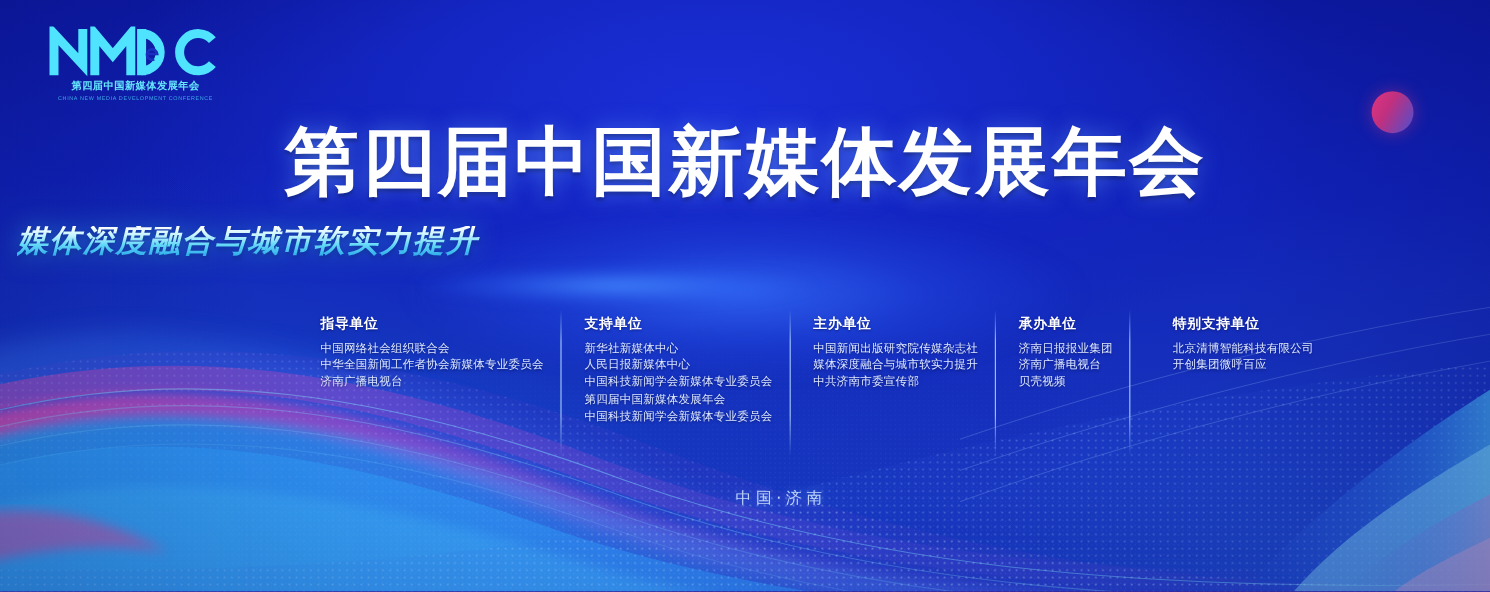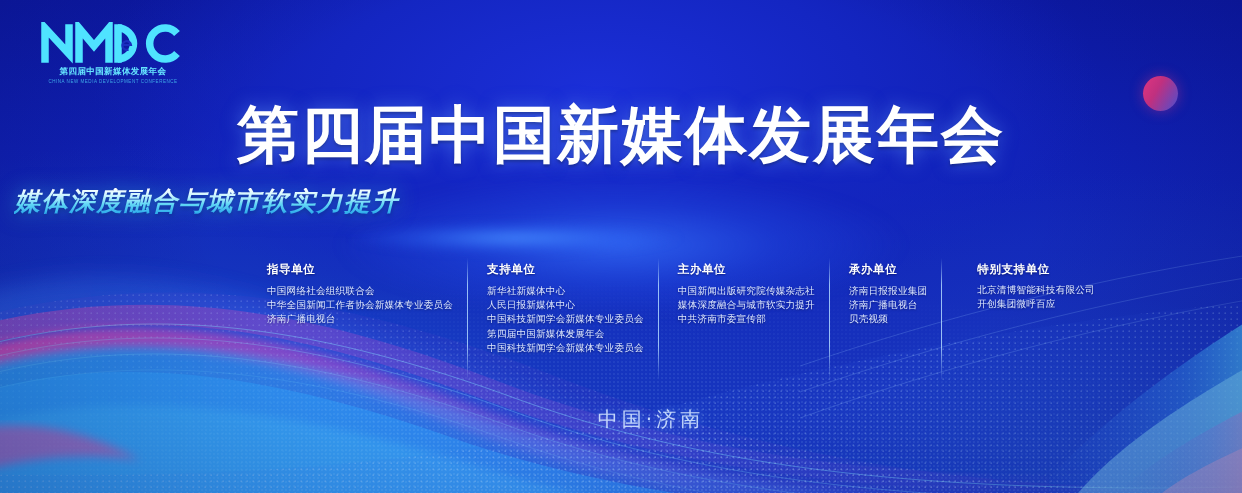--- a/index.html
+++ b/index.html
@@ -110,21 +110,21 @@
     text-shadow:0 1px 2px rgba(0,10,70,.5);
   }
   .divider{
     position:absolute;top:-4px;width:1px;height:122px;
     background:linear-gradient(180deg,rgba(150,200,255,0) 0%,rgba(175,215,255,.85) 22%,rgba(175,215,255,.85) 72%,rgba(150,200,255,0) 100%);
   }
 
   .place{
     position:absolute;left:16px;right:0;top:406px;text-align:center;
     font-family:"DejaVu Sans","Liberation Sans",sans-serif;
-    font-size:20px;letter-spacing:4px;color:#cfe2ff;
+    font-size:13px;letter-spacing:4px;color:#cfe2ff;
     text-shadow:0 0 10px rgba(120,180,255,.55);
     opacity:.92;
     padding-left:44px;
   }
 </style>
 </head>
 <body>
 
 <div id="stage">
 

